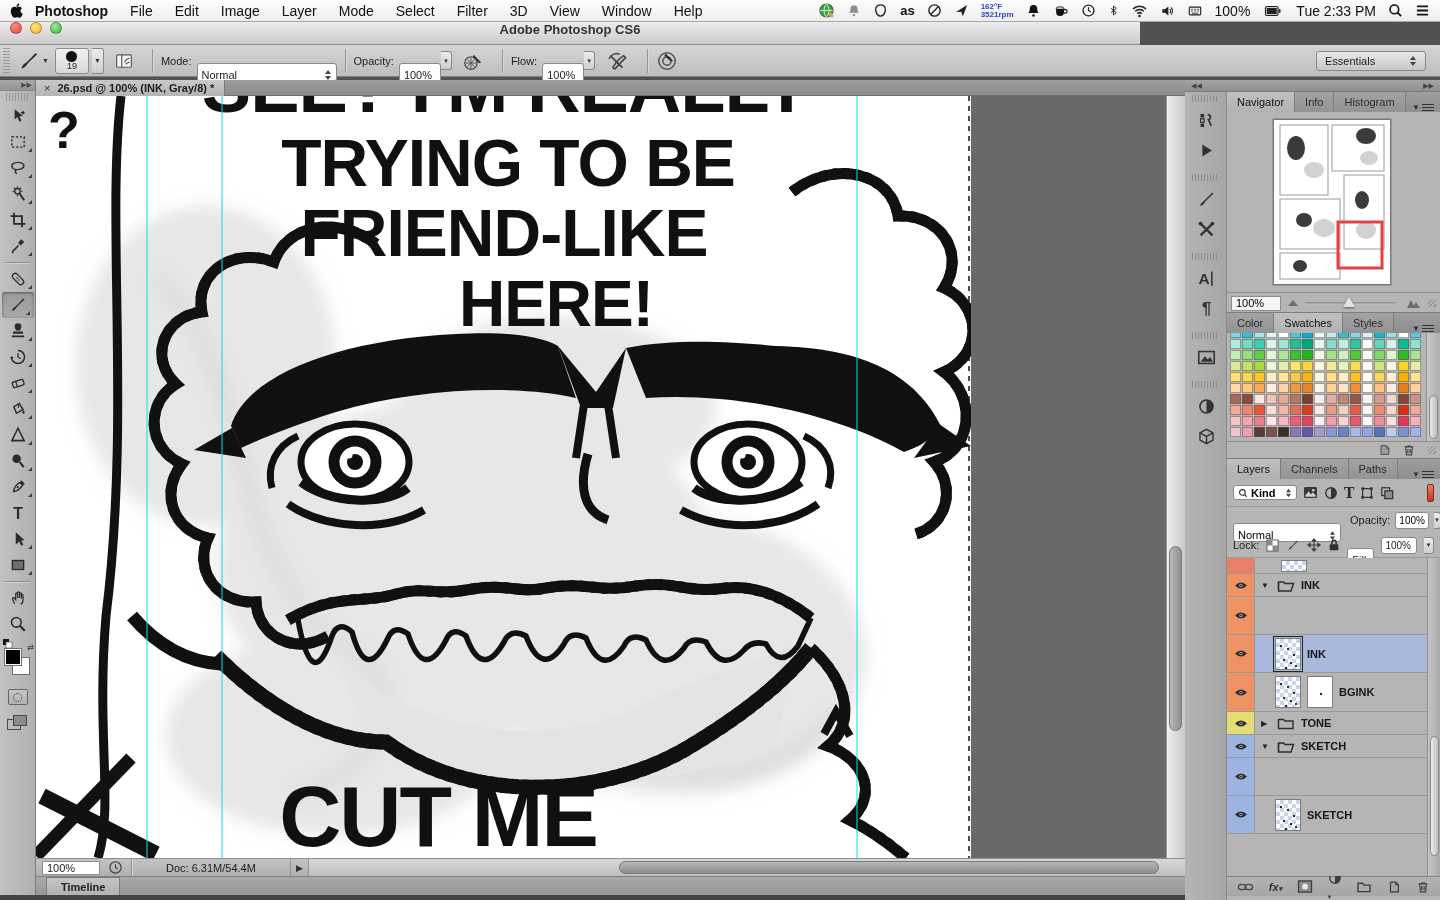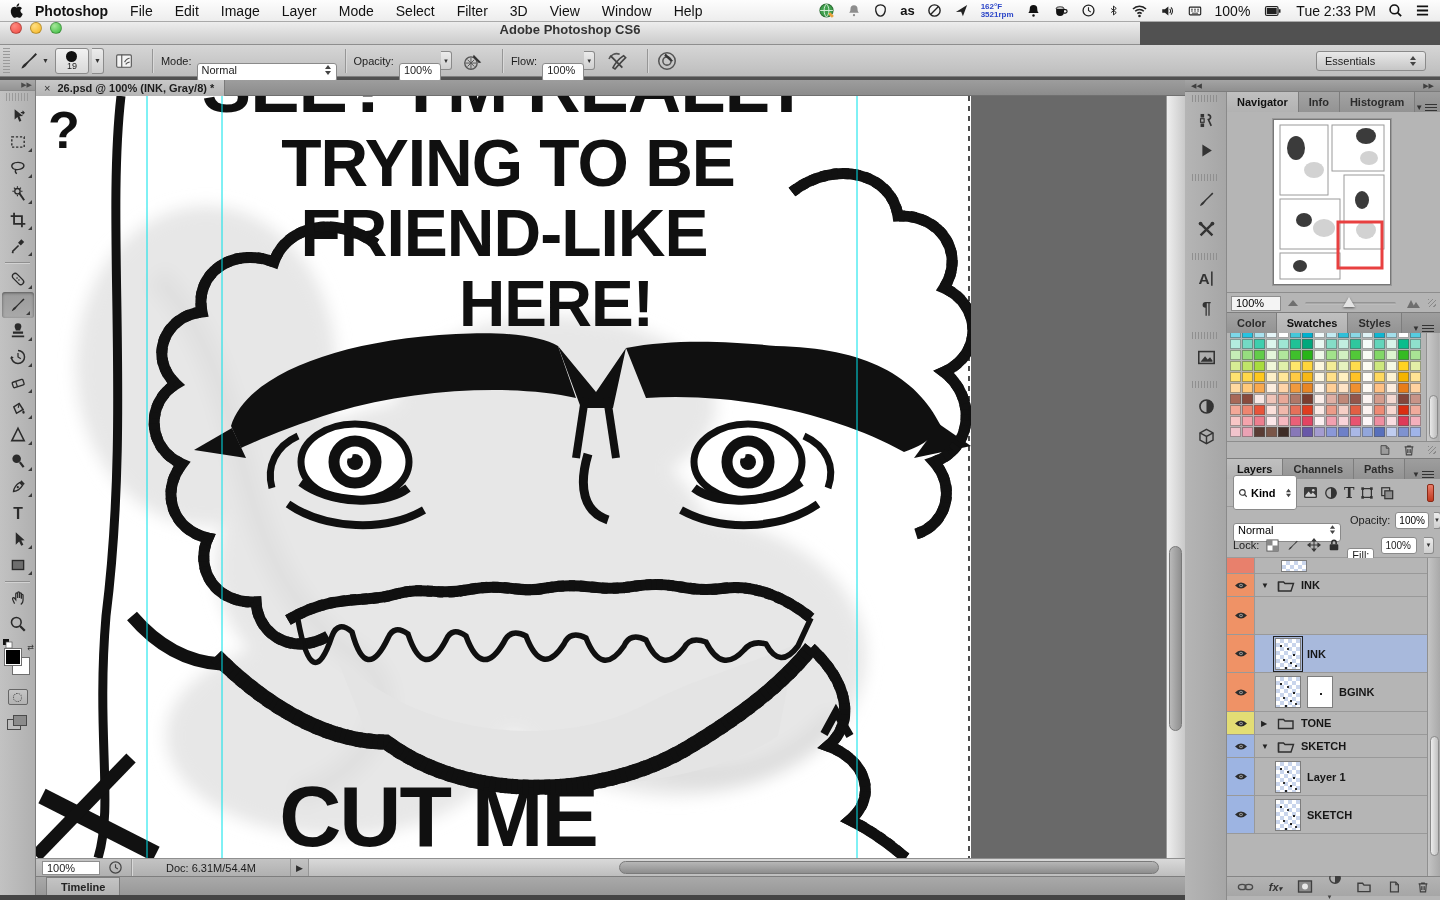--- a/index.html
+++ b/index.html
@@ -23,21 +23,21 @@
   .titlebar .wtitle{position:absolute;left:0;right:0;text-align:center;font-size:13px;color:#333;font-weight:bold;}
   
   .optionsbar{position:absolute;left:0;top:45px;width:1440px;height:32px;background:linear-gradient(#d6d6d6,#bdbdbd);border-bottom:1px solid #7f7f7f;display:flex;align-items:center;font-size:11px;color:#1d1d1d;}
   .grip-v{width:7px;height:26px;margin:0 6px 0 3px;background:repeating-linear-gradient(#9a9a9a 0 1px,transparent 1px 3px);}
   .ob-sep{width:1px;height:24px;background:#969696;margin:0 8px;box-shadow:1px 0 0 #d9d9d9;}
   .ob-btn{display:flex;align-items:center;gap:3px;}
   .bpv{width:34px;height:26px;border:1px solid #8b8b8b;border-radius:3px;background:linear-gradient(#f2f2f2,#d8d8d8);display:flex;flex-direction:column;align-items:center;justify-content:center;line-height:9px;}
   .bpv .dot{width:11px;height:11px;border-radius:50%;background:#111;}
   .bpv .n{font-size:9px;color:#222;}
   .ddarrow{width:12px;height:26px;border:1px solid #8b8b8b;border-left:none;border-radius:0 3px 3px 0;background:linear-gradient(#ececec,#cfcfcf);display:flex;align-items:center;justify-content:center;font-size:7px;color:#333;}
-  .obox{height:19px;background:#fff;border:1px solid #8a8a8a;border-radius:3px;display:flex;align-items:flex-start;padding:0 4px;font-size:11px;margin-top:24px;}
+  .obox{height:19px;background:#fff;border:1px solid #8a8a8a;border-radius:3px;display:flex;align-items:flex-end;padding:0 4px;font-size:11px;margin-top:24px;}
   .obox .updn{margin-left:auto;padding-left:8px;color:#444;}
   .obox-dd{width:11px;height:19px;border:1px solid #8a8a8a;border-left:none;border-radius:0 3px 3px 0;background:linear-gradient(#ececec,#cfcfcf);display:flex;align-items:center;justify-content:center;font-size:6px;color:#333;}
   .ws-btn{margin-left:auto;margin-right:14px;width:110px;height:20px;border:1px solid #8a8a8a;border-radius:3px;background:linear-gradient(#e9e9e9,#c6c6c6);display:flex;align-items:center;padding:0 8px;font-size:11px;}
   .ws-btn .updn2{margin-left:auto;font-size:8px;color:#333;}
   
   .toolbar{position:absolute;left:0;top:80px;width:36px;height:820px;background:linear-gradient(90deg,#c2c2c2,#b0b0b0);border-right:1px solid #7d7d7d;}
   .tb-head{height:11px;background:linear-gradient(#a8a8a8,#949494);border-bottom:1px solid #8a8a8a;color:#4a4a4a;font-size:7px;text-align:right;padding-right:3px;line-height:10px;}
   .tb-grip{height:8px;background:repeating-linear-gradient(90deg,#9a9a9a 0 1px,transparent 1px 3px);margin:2px 6px;}
   .tool{position:relative;width:36px;height:26px;display:flex;align-items:center;justify-content:center;}
   .tool:after{content:"";position:absolute;right:4px;bottom:3px;border-style:solid;border-width:0 0 4px 4px;border-color:transparent transparent #3c3c3c transparent;}
@@ -76,42 +76,42 @@
   
   .dockhead{position:absolute;left:1185px;top:80px;width:255px;height:12px;background:linear-gradient(#a4a4a4,#8f8f8f);border-bottom:1px solid #7c7c7c;font-size:7px;color:#3f3f3f;display:flex;align-items:center;justify-content:space-between;padding:0 6px;}
   .dock{position:absolute;left:1185px;top:92px;width:42px;height:808px;background:linear-gradient(90deg,#b5b5b5,#a6a6a6);border-right:1px solid #8a8a8a;}
   .dock .grip{height:7px;margin:3px 7px;background:repeating-linear-gradient(90deg,#8f8f8f 0 1px,transparent 1px 3px);}
   .dicon{width:42px;height:30px;display:flex;align-items:center;justify-content:center;color:#333;}
   .dock .gsep{height:6px;}
   
   .panels{position:absolute;left:1227px;top:92px;width:213px;height:808px;background:#b5b5b5;}
   .panel{position:absolute;left:0;width:213px;background:#b5b5b5;border-bottom:1px solid #7e7e7e;}
   .ptabs{height:20px;background:linear-gradient(#9e9e9e,#8e8e8e);display:flex;align-items:flex-end;}
-  .ptab{height:20px;display:flex;align-items:center;padding:5px 10px;font-size:11px;font-weight:bold;color:#2c2c2c;border-right:1px solid #7d7d7d;background:linear-gradient(#a3a3a3,#939393);}
+  .ptab{height:20px;display:flex;align-items:center;padding:5px 10px;font-size:11px;font-weight:normal;color:#2c2c2c;border-right:1px solid #7d7d7d;background:linear-gradient(#a3a3a3,#939393);}
   .ptab.active{background:linear-gradient(#c0c0c0,#b2b2b2);color:#111;}
   .pmenu{margin-left:auto;padding-right:6px;color:#333;display:flex;align-items:center;gap:2px;font-size:8px;}
   .pmenu .lines{width:12px;height:8px;background:repeating-linear-gradient(#333 0 1px,transparent 1px 3px);}
   
   .navcontent{height:180px;position:relative;}
   .navthumb{position:absolute;left:46px;top:7px;width:118px;height:166px;background:#fff;border:1px solid #777;box-shadow:0 0 0 1px #999;}
   .navzoom{height:21px;border-top:1px solid #8d8d8d;display:flex;align-items:center;padding:0 4px;gap:6px;}
   .navfield{width:50px;height:15px;background:#f4f4f4;border:1px solid #8e8e8e;font-size:11px;display:flex;align-items:center;padding:0 4px;}
   .ntrack{position:relative;flex:1;height:3px;background:linear-gradient(#8a8a8a,#c6c6c6);border-radius:2px;}
   .nthumbtri{position:absolute;left:42%;top:-5px;width:0;height:0;border-left:6px solid transparent;border-right:6px solid transparent;border-bottom:10px solid #e4e4e4;filter:drop-shadow(0 1px 1px rgba(0,0,0,.5));}
   .gripcorner{width:8px;height:8px;margin-left:2px;background:repeating-linear-gradient(135deg,#8a8a8a 0 1px,transparent 1px 3px);}
   
   .swwrap{height:108px;overflow:hidden;position:relative;padding-left:3px;}
   .swgrid{display:grid;grid-template-columns:repeat(16,11px);grid-auto-rows:10px;gap:1px;margin-top:-5px;width:191px;}
   .sw{border:1px solid rgba(90,90,90,.55);}
   .swscroll{position:absolute;right:1px;top:0;width:13px;height:108px;background:linear-gradient(90deg,#c9c9c9,#aeaeae);border-left:1px solid #919191;}
   .swthumb{position:absolute;left:2px;top:62px;width:9px;height:44px;border-radius:5px;background:linear-gradient(90deg,#e9e9e9,#bdbdbd);border:1px solid #8a8a8a;}
   .swbottom{height:17px;border-top:1px solid #8d8d8d;display:flex;align-items:center;justify-content:flex-end;gap:10px;padding-right:4px;color:#3c3c3c;}
   
   .lfilter{height:28px;display:flex;align-items:center;gap:6px;padding:0 6px;border-bottom:1px solid #9b9b9b;}
-  .kindbox{height:35px;width:64px;background:#fff;border:1px solid #8a8a8a;border-radius:3px;display:flex;align-items:center;gap:3px;padding:4px 4px;font-size:11px;font-weight:bold;}
+  .kindbox{height:15px;width:64px;background:#fff;border:1px solid #8a8a8a;border-radius:3px;display:flex;align-items:center;gap:3px;padding:4px 4px;font-size:11px;font-weight:bold;}
   .fico{color:#2e2e2e;display:flex;}
   .redtoggle{margin-left:auto;width:7px;height:18px;border-radius:2px;background:linear-gradient(#e87d6a,#c03a20);border:1px solid #8a2a16;}
   .lblend{height:26px;display:flex;align-items:center;gap:5px;padding:0 6px;}
   .lblend .obox{flex:0 0 108px;}
   .llock{height:25px;display:flex;align-items:center;gap:7px;padding:0 6px;font-size:11px;color:#1d1d1d;border-bottom:1px solid #9b9b9b;}
   .llock .obox{margin-left:auto;}
   .smalllabel{font-size:11px;color:#1d1d1d;}
   .minibox{height:17px;background:#fff;border:1px solid #8a8a8a;border-radius:3px;display:flex;align-items:center;padding:0 3px;font-size:10px;}
   .minidd{width:10px;height:17px;border:1px solid #8a8a8a;border-left:none;border-radius:0 3px 3px 0;background:linear-gradient(#ececec,#cfcfcf);font-size:6px;color:#333;display:flex;align-items:center;justify-content:center;}
   .layerlist{position:relative;height:318px;overflow:hidden;background:#b5b5b5;}
@@ -1137,26 +1137,20 @@
             </div>
           </div>
           <div class="lrow" style="height: 38px;">
             <div class="eyecol" style="background: rgb(157, 180, 226);">
               <svg width="14" height="9" viewBox="0 0 14 9">
                 <path d="M1 4.5Q7 -1.5 13 4.5 7 10.5 1 4.5z" fill="#2c2c2c"></path>
                 <circle cx="7" cy="4.5" r="1.8" fill="#9a9a9a"></circle>
                 <circle cx="7" cy="4.5" r=".8" fill="#1a1a1a"></circle>
               </svg>
             </div>
-            <div class="lbody" style="padding-left: 20px;">
-              <div class="thumb">
-                <span class="specks"></span>
-              </div>
-              <span class="lname">Layer 1</span>
-            </div>
           </div>
           <div class="lrow" style="height: 38px;">
             <div class="eyecol" style="background: rgb(157, 180, 226);">
               <svg width="14" height="9" viewBox="0 0 14 9">
                 <path d="M1 4.5Q7 -1.5 13 4.5 7 10.5 1 4.5z" fill="#2c2c2c"></path>
                 <circle cx="7" cy="4.5" r="1.8" fill="#9a9a9a"></circle>
                 <circle cx="7" cy="4.5" r=".8" fill="#1a1a1a"></circle>
               </svg>
             </div>
             <div class="lbody" style="padding-left: 20px;">

